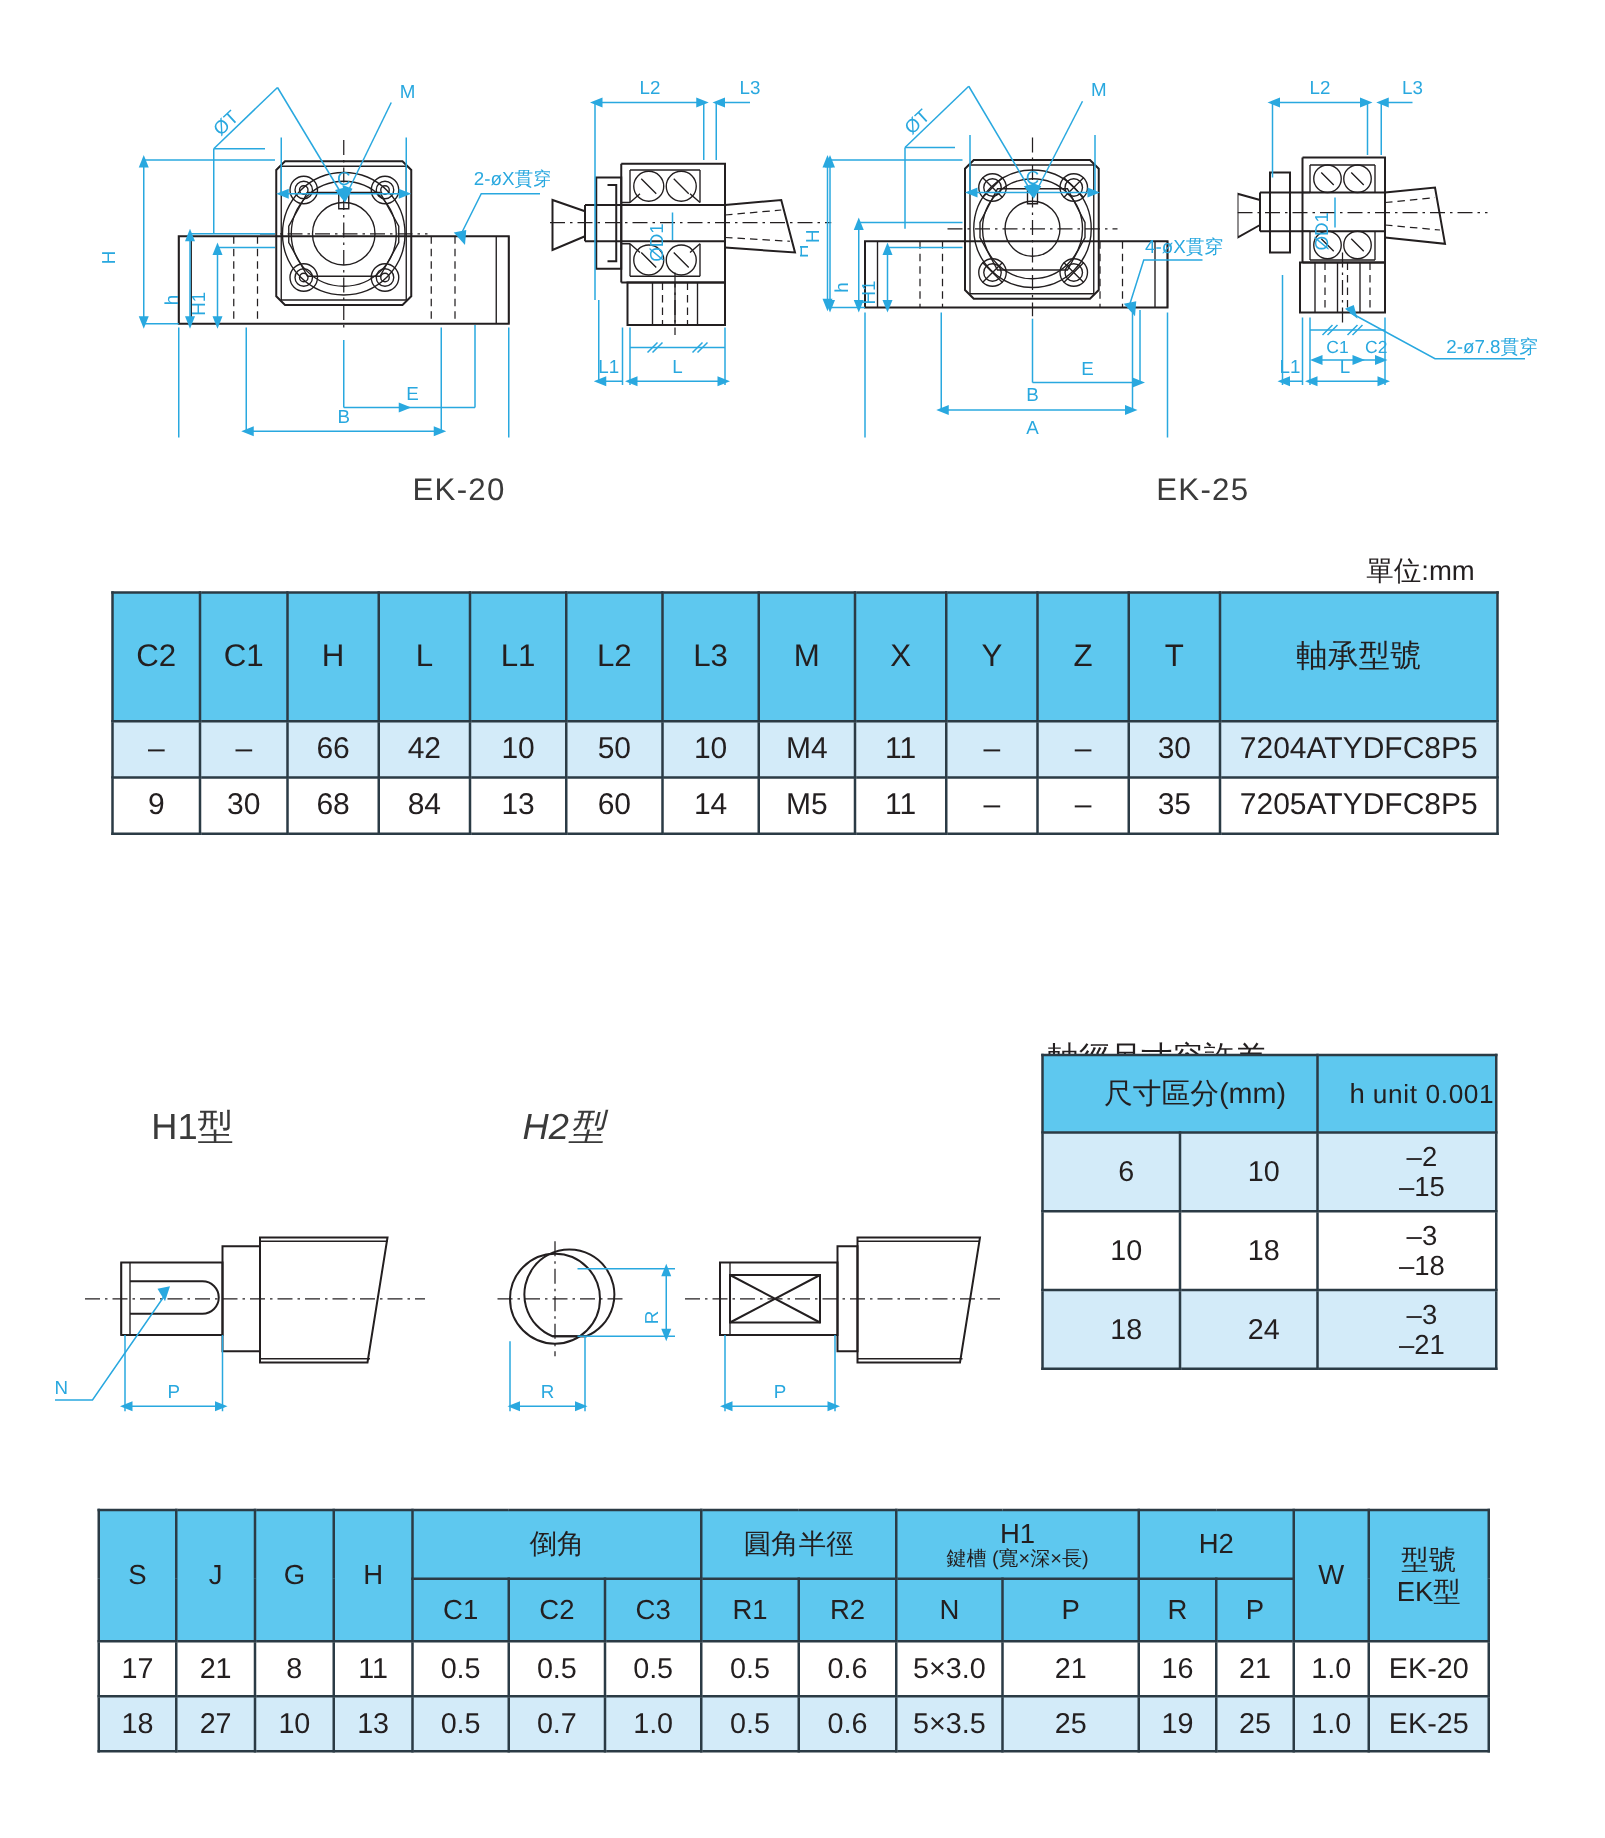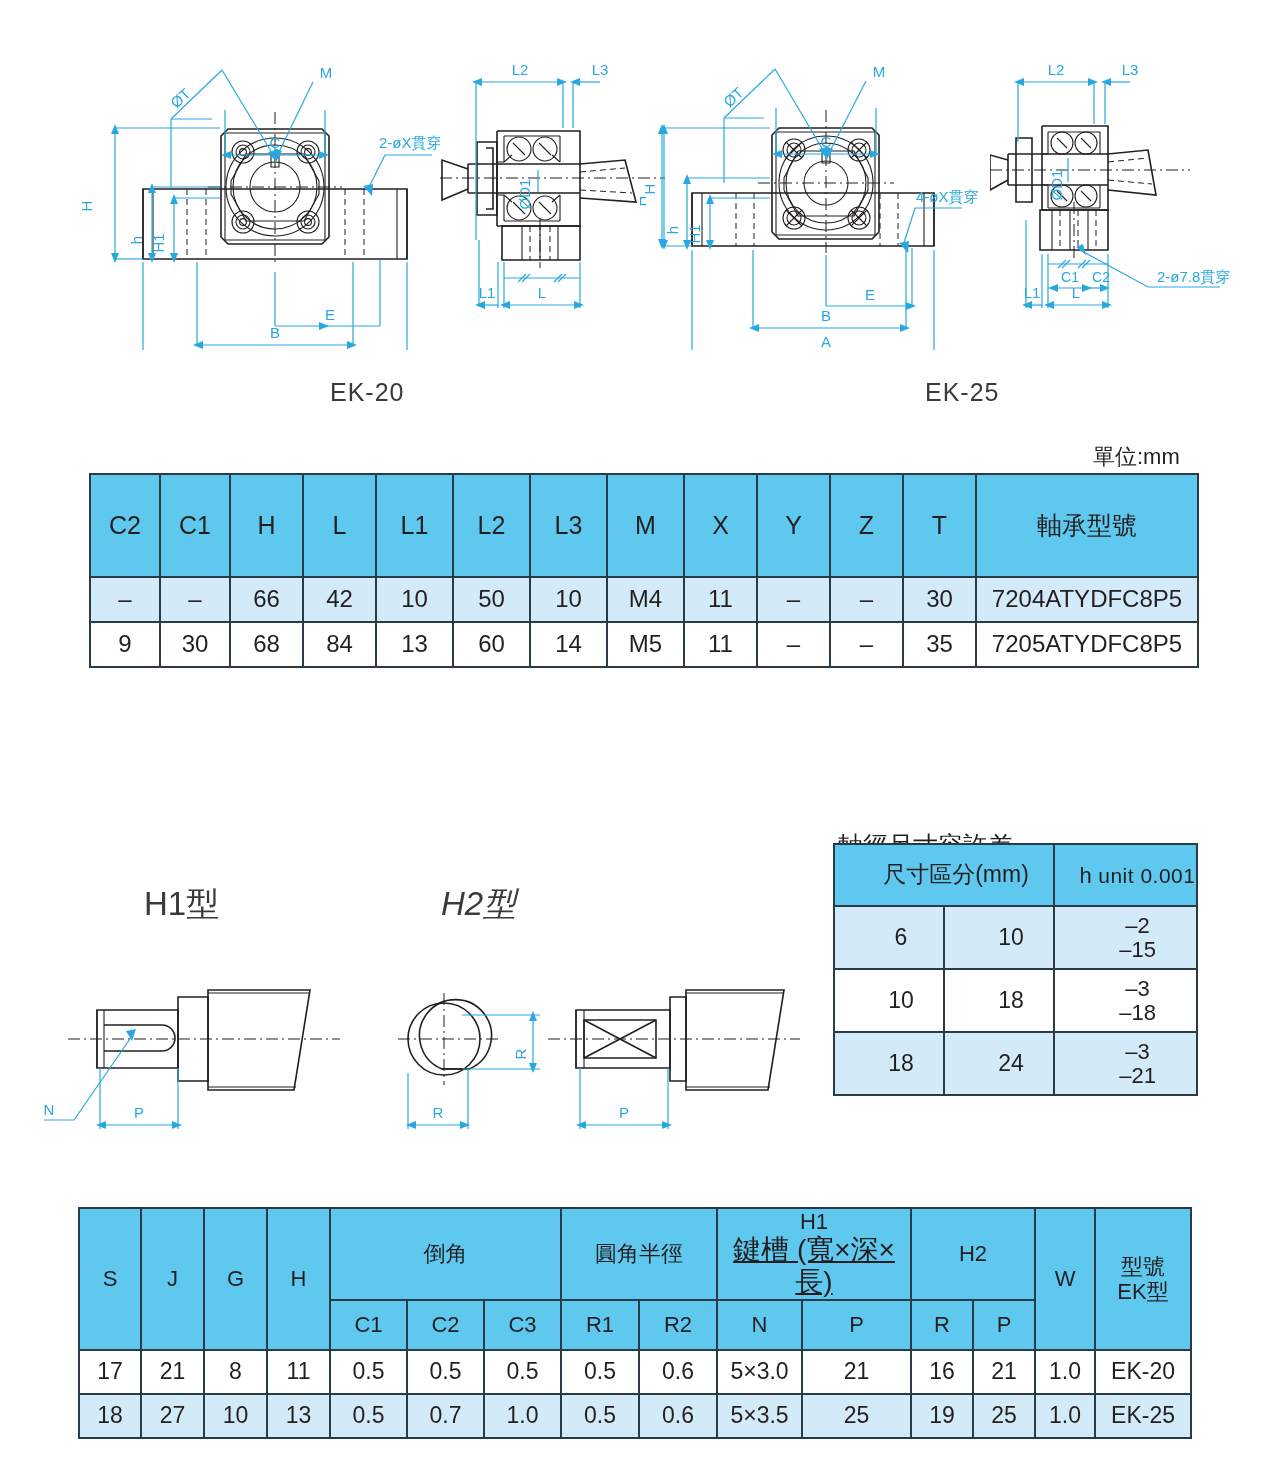--- a/index.html
+++ b/index.html
@@ -65,40 +65,40 @@
   #table-main td { height: 45px; font-size: 24px; }
 
   
   #table-bottom { position: absolute; left: 78px; top: 1207px; width: 1112px; }
   #table-bottom th { font-size: 22px; }
   #table-bottom td { height: 44px; font-size: 23px; }
   #table-bottom th.grp { height: 55px; }
   #table-bottom th.sub { height: 50px; }
   #table-bottom th.tall { height: 105px; }
   .hdr-two-line { display:block; line-height: 1.15; }
-  .hdr-small { font-size: 28px; text-decoration: underline; }
+  .hdr-small { font-size: 16px; }
 
   
   #tol-title {
     position: absolute; left: 838px; top: 829px;
     font-size: 25px; color: #231f20; white-space: nowrap;
   }
   #table-tol { position: absolute; left: 833px; top: 843px; width: 363px; }
   #table-tol th, #table-tol td { font-size: 23px; padding-left: 24px; }
   #table-tol th.hdr { height: 62px; }
   #table-tol td.sub { height: 42px; background: #ffffff; }
   #table-tol td.val { height: 63px; }
   .tol-pair { display:block; line-height: 1.08; font-size: 22px; }
   .h-unit { display:block; line-height:1.05; }
   .h-unit .hu1 { font-size: 22px; }
   .h-unit .hu2 { font-size: 21px; letter-spacing: .5px; margin-top: 28px; }
 
   
   .type-caption {
-    position: absolute; font-size: 33px; color: #3a3a3a; white-space: nowrap; margin-left: 23px;
+    position: absolute; font-size: 29px; color: #3a3a3a; white-space: nowrap;
   }
 
   
   text { font-family: "Liberation Sans", sans-serif; }
   .dimtxt { fill: #29a8df; font-size: 15px; }
   .dimtxt-cn { fill: #29a8df; font-size: 15px; }
   .ln { stroke: #231f20; fill: none; stroke-width: 1.6; }
   .ln-thin { stroke: #231f20; fill: none; stroke-width: 1.1; }
   .dim { stroke: #29a8df; fill: none; stroke-width: 1.2; }
   .ctr { stroke: #231f20; fill: none; stroke-width: 1; stroke-dasharray: 12 4 2 4; }

